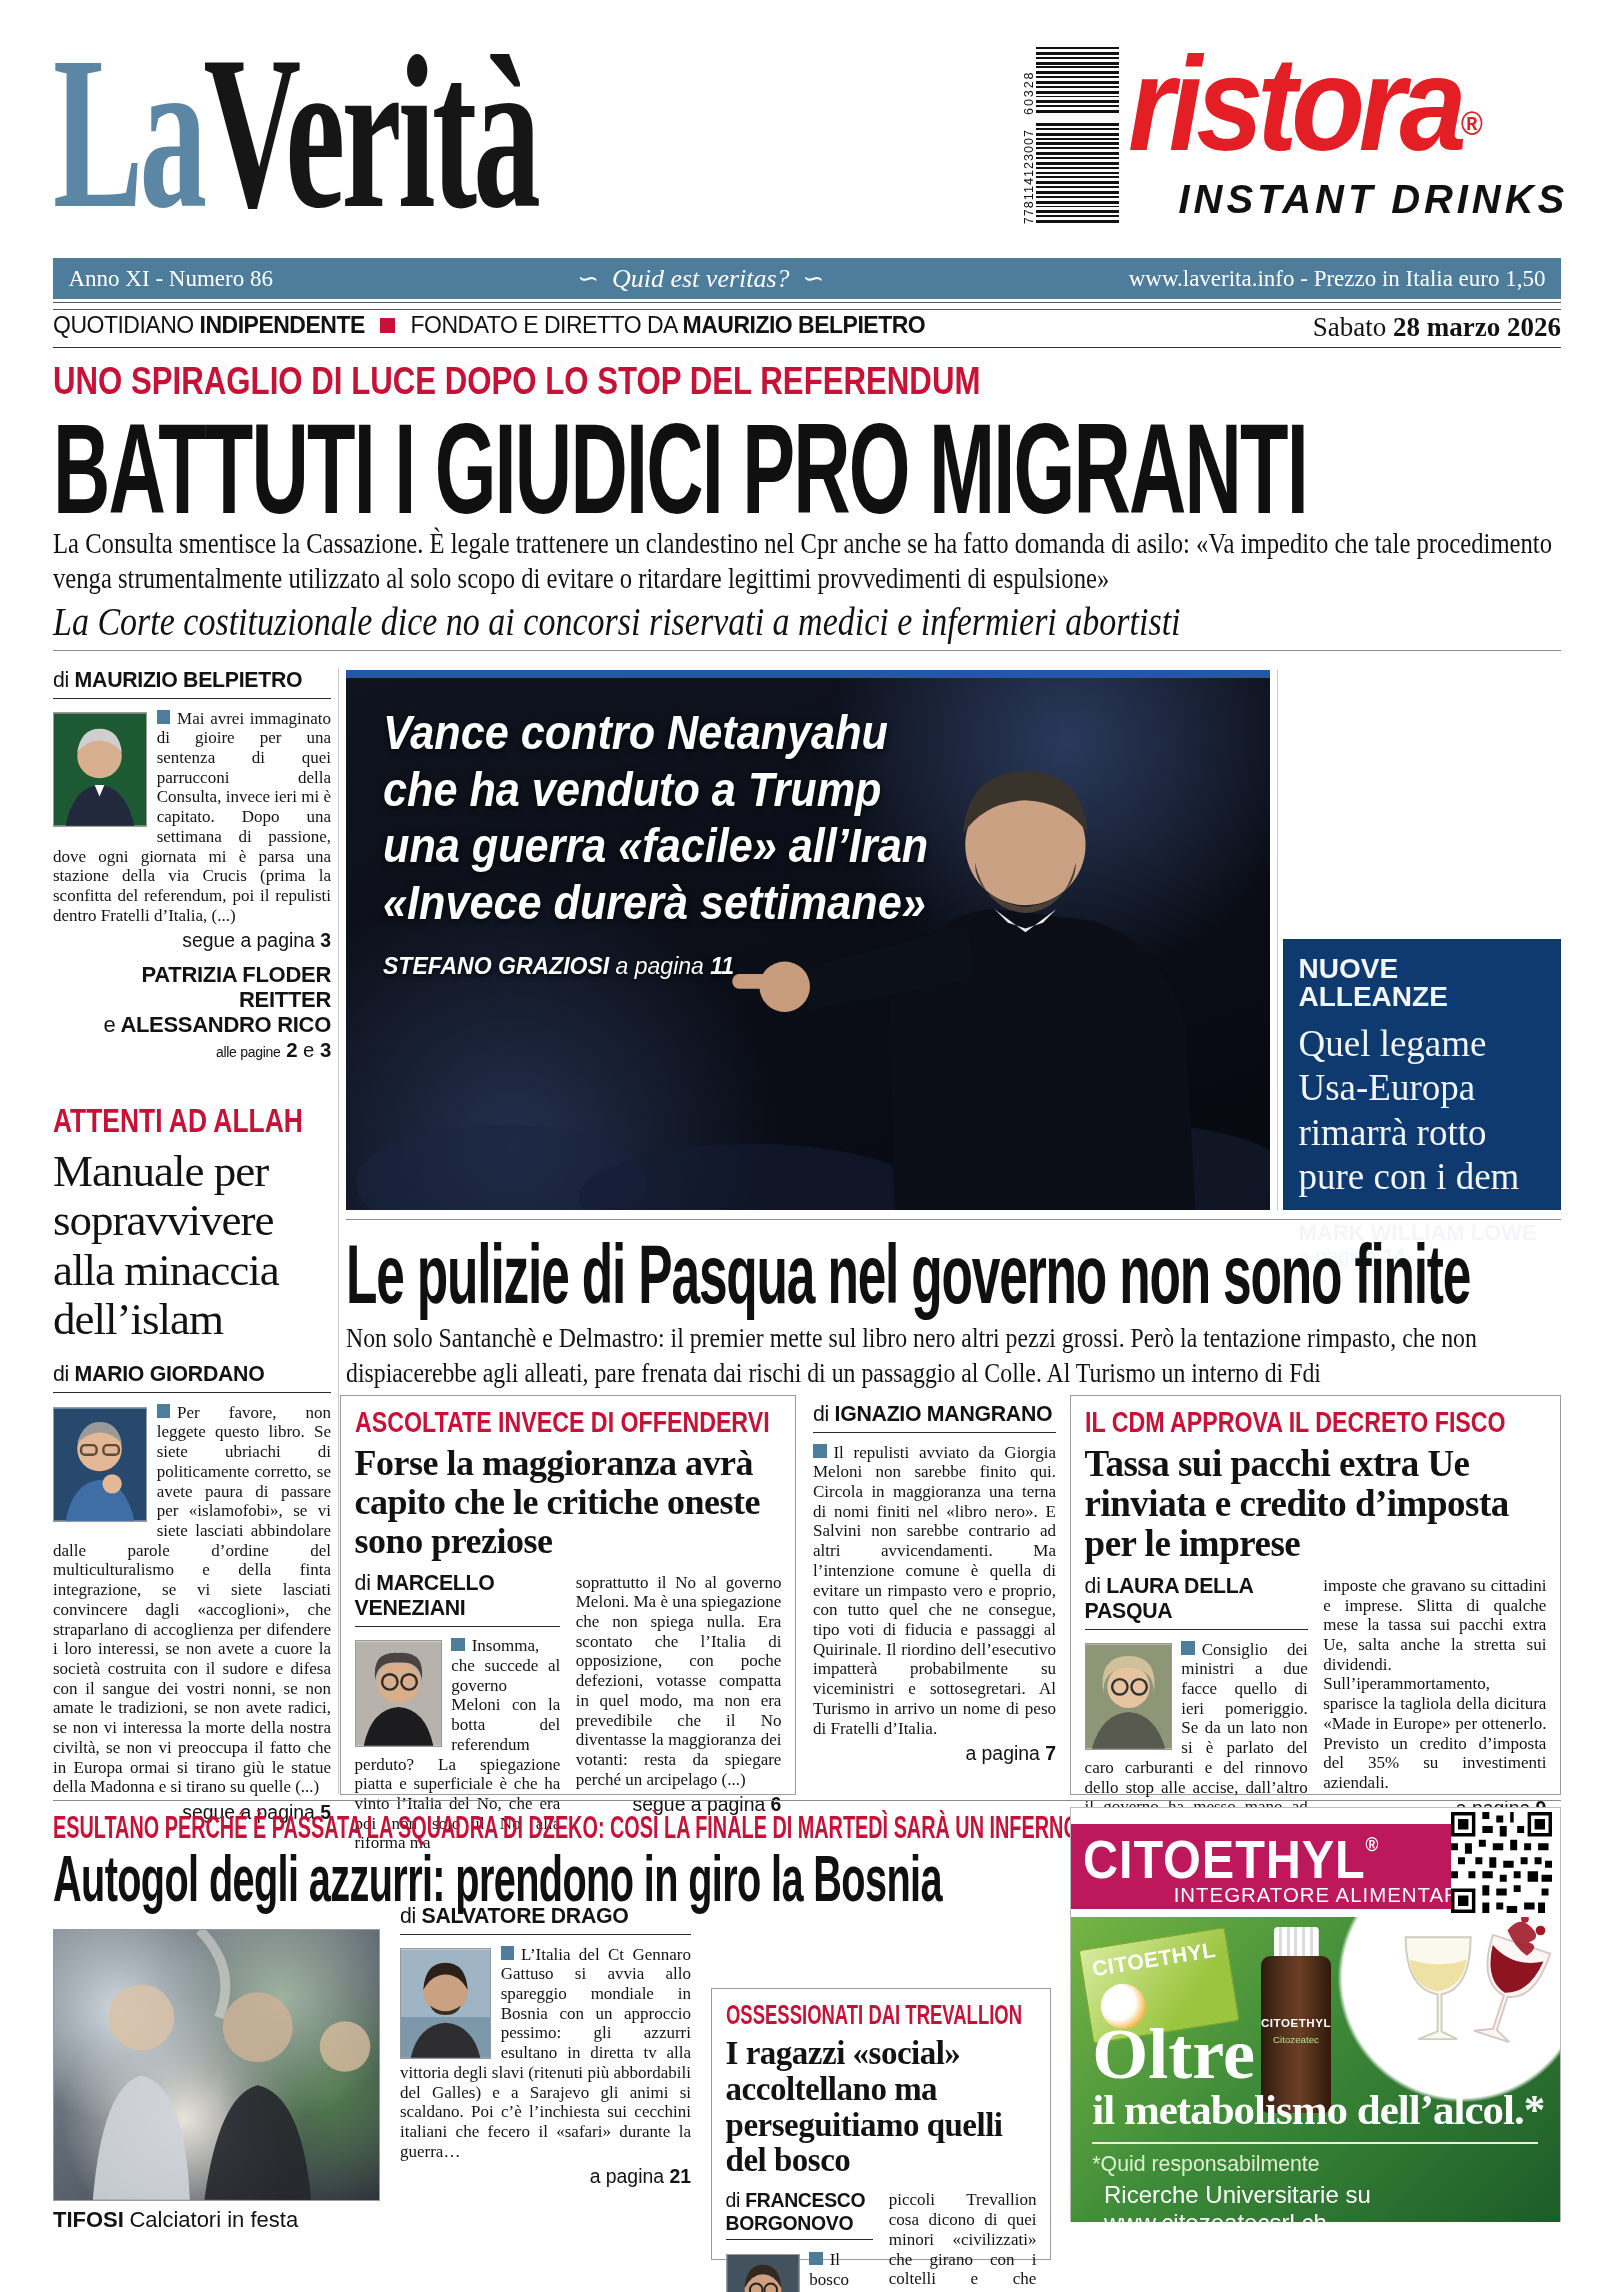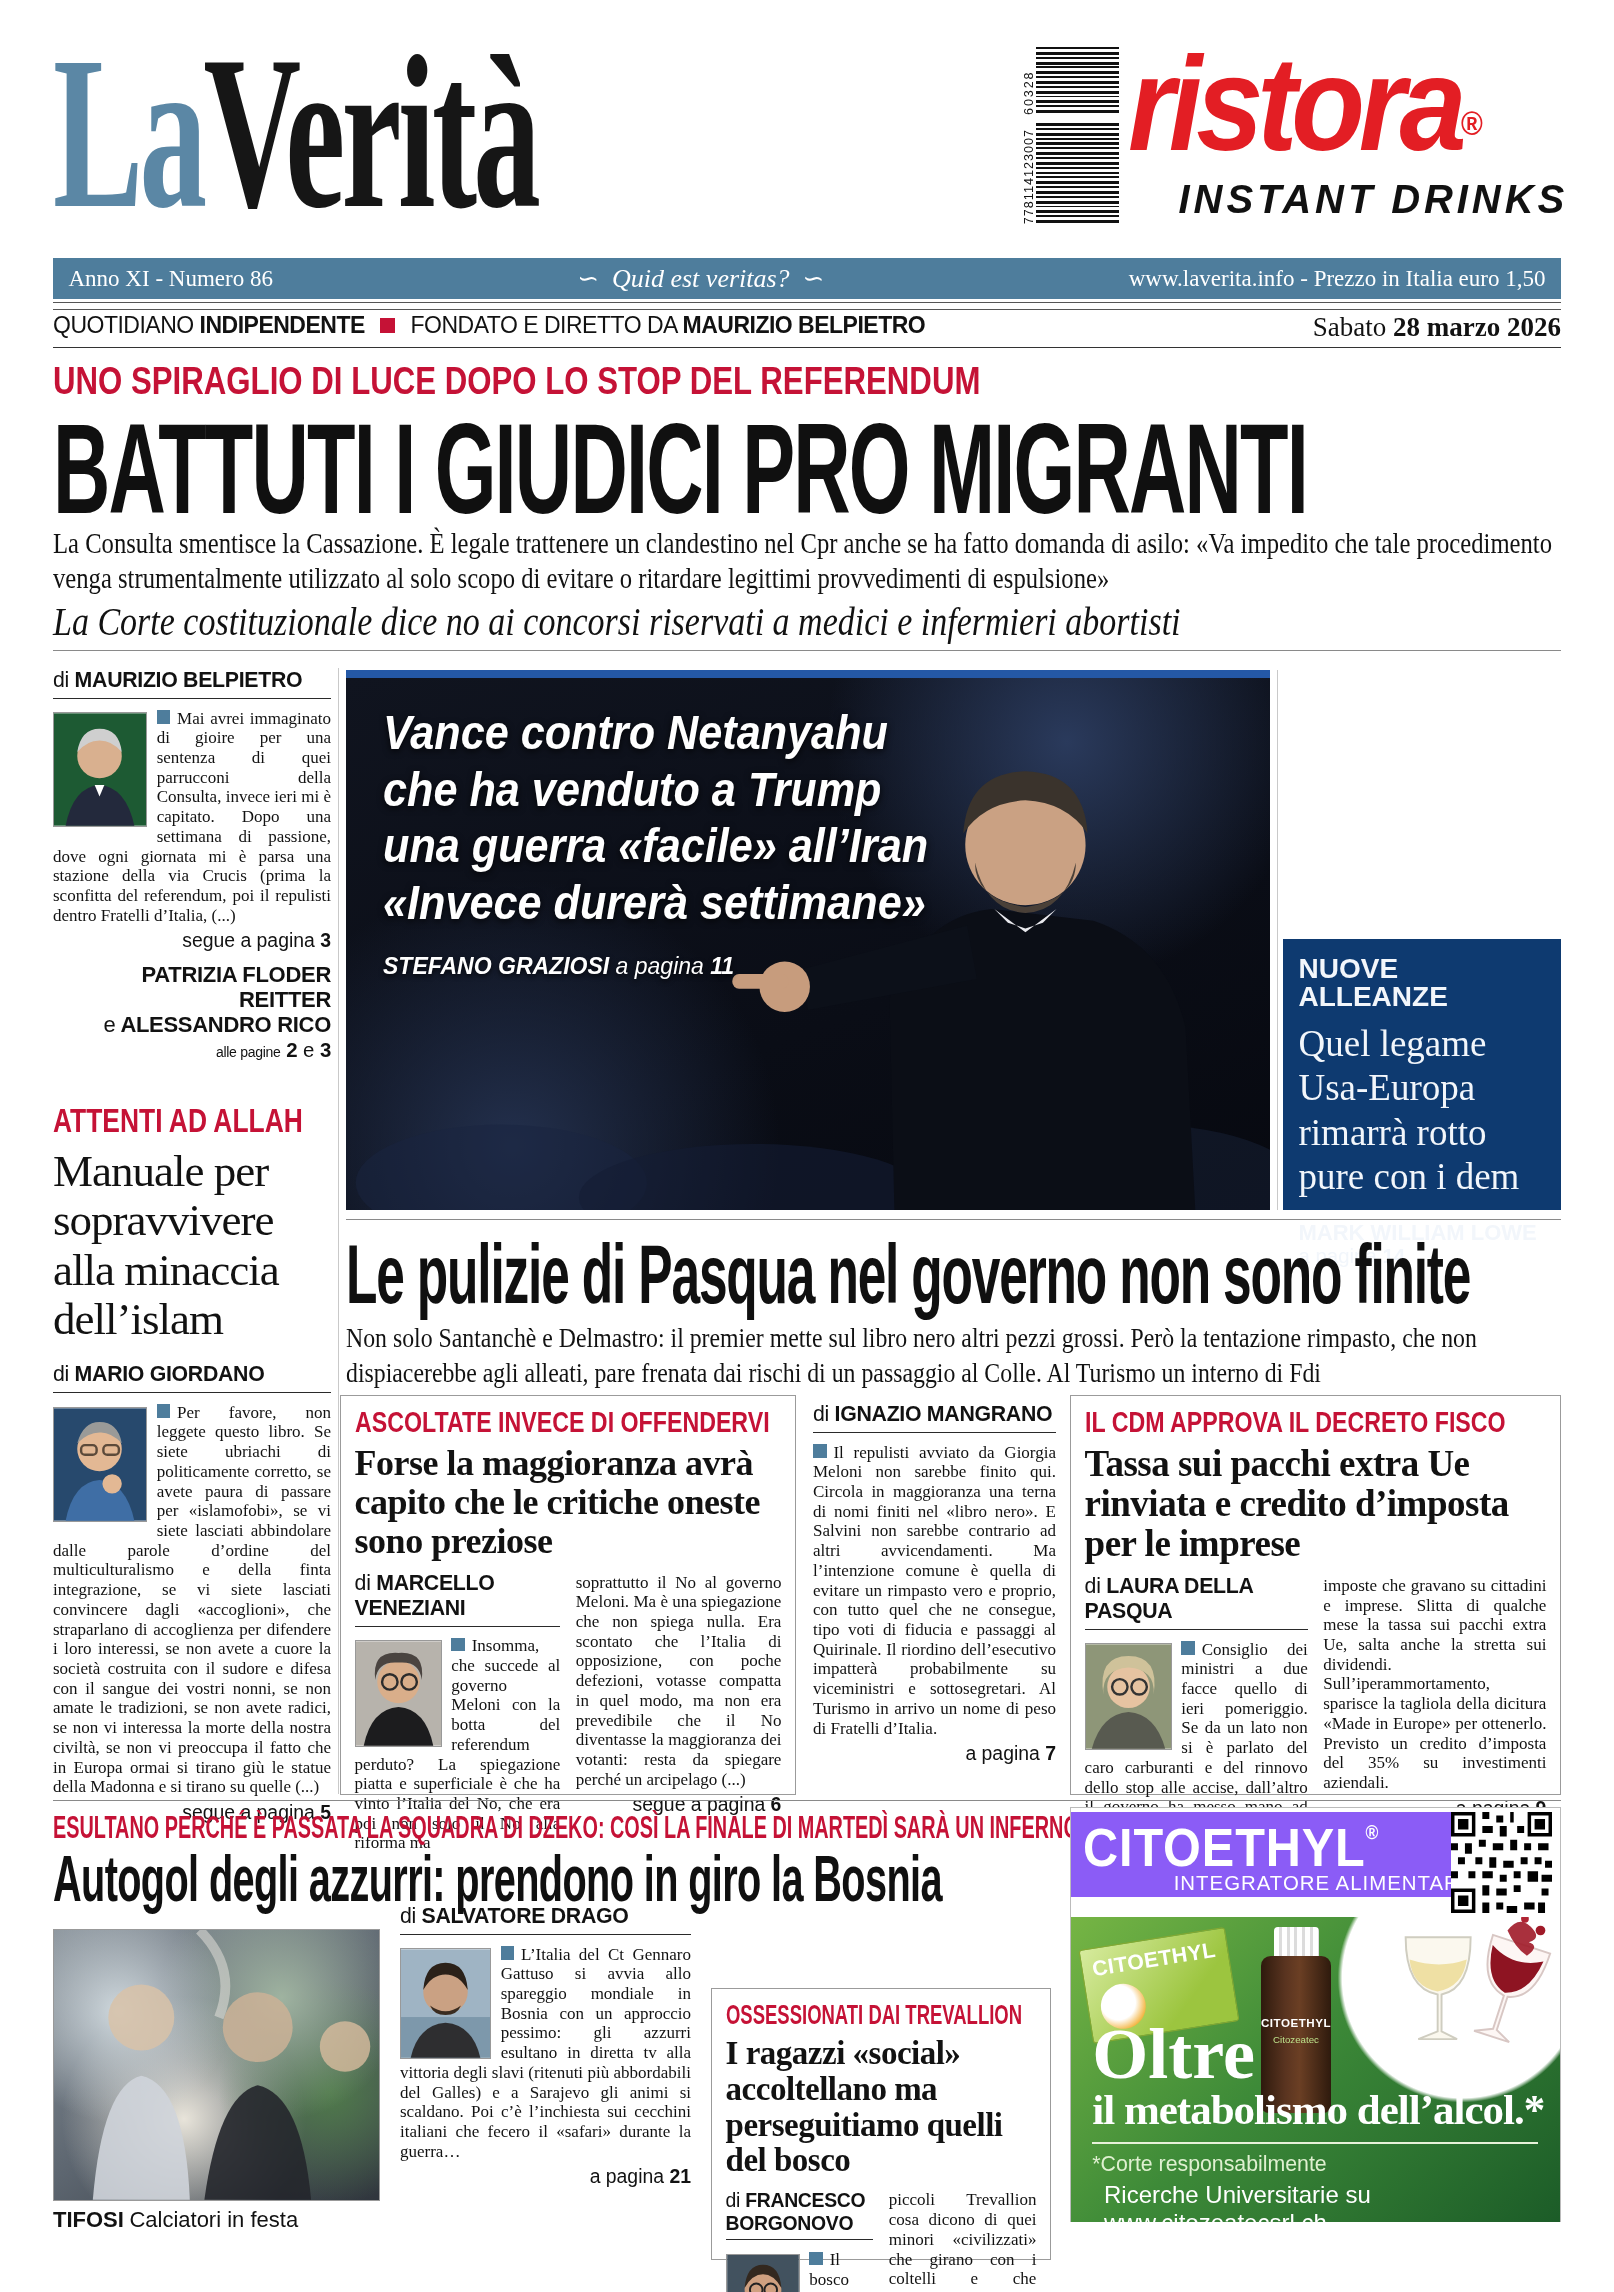--- a/index.html
+++ b/index.html
@@ -322,21 +322,21 @@
         <div class="body-txt" style="margin-top:1.9px;">
           <span>piccoli Trevallion cosa dicono di quei minori «civilizzati» che girano con i coltelli e che pubblicano le loro azioni criminali sui social da cui dipendono? La cronaca racconta che i veri mostri vivono in città.</span>
           
         </div>
       </div>
     </div>
   </div>
 
   <div class="abs" style="left:1070px;top:1807px;width:491px;height:415px;border:1px solid #bbb;box-sizing:border-box;background:#fff;">
 
-    <div class="abs" style="left:0;top:4px;width:415px;height:85px;background:#8b5cf6;padding:7.8px 11.6px 0 11.6px;box-sizing:border-box;">
+    <div class="abs" style="left:0;top:16px;width:415px;height:85px;background:#be185d;padding:7.8px 11.6px 0 11.6px;box-sizing:border-box;">
       <div class="sans cx90" style="font-weight:bold;font-size:54px;line-height:1;color:#fff;letter-spacing:1px;white-space:nowrap;">
         <span>CITOETHYL</span><span style="font-size:19.4px;vertical-align:27px;">®</span>
       </div>
       <div class="sans" style="font-size:20.4px;color:#fff;letter-spacing:1px;text-align:right;margin-top:-1.9px;">INTEGRATORE ALIMENTARE</div>
     </div>
 
     <div class="abs" style="left:380px;top:3.9px;width:101px;height:101px;background:#fff;">
       <svg width="101" height="101" viewBox="0 0 29 29">
         <rect width="29" height="29" fill="#fff"></rect>
         <path d="M0,0h7v7h-7z M22,0h7v7h-7z M0,22h7v7h-7z" fill="#000"></path>
@@ -371,19 +371,19 @@
         <div style="width:45px;height:29px;margin:0 auto;background:repeating-linear-gradient(90deg,#fff 0 4.9px,#dcdcdc 4.9px 7.8px);border-radius:3.9px 3.9px 0 0;"></div>
         <div style="width:70px;height:157px;background:linear-gradient(90deg,#2e1a0d 0%,#5a3420 35%,#6b3f24 55%,#2e1a0d 100%);border-radius:9.7px 9.7px 7.8px 7.8px;position:relative;">
           <div class="sans" style="position:absolute;top:60px;width:100%;text-align:center;color:#fff;font-weight:bold;font-size:11.6px;letter-spacing:0.5px;">CITOETHYL</div>
           <div class="sans" style="position:absolute;top:78px;width:100%;text-align:center;color:#bce08a;font-size:9.7px;">Citozeatec</div>
         </div>
       </div>
 
       <div class="serif" style="position:absolute;left:21.3px;top:101px;color:#fff;font-weight:bold;font-size:72px;line-height:1;">Oltre</div>
       <div class="serif" style="position:absolute;left:21.3px;top:171px;color:#fff;font-weight:bold;font-size:43px;line-height:1;letter-spacing:-1px;white-space:nowrap;">il metabolismo dell’alcol.*</div>
       <div style="position:absolute;left:21.3px;top:225px;width:446px;height:1.9px;background:#e8f2da;"></div>
-      <div class="sans" style="position:absolute;left:21.3px;top:235px;color:#dff0d0;font-size:21.3px;">*Corte responsabilmente</div>
+      <div class="sans" style="position:absolute;left:21.3px;top:235px;color:#dff0d0;font-size:21.3px;">*Quid responsabilmente</div>
       <div class="sans" style="position:absolute;left:33px;top:264px;color:#fff;font-size:24px;">Ricerche Universitarie su www.citozeatecsrl.ch</div>
     </div>
   </div>
 
 </div>
 
 
 </body></html>

